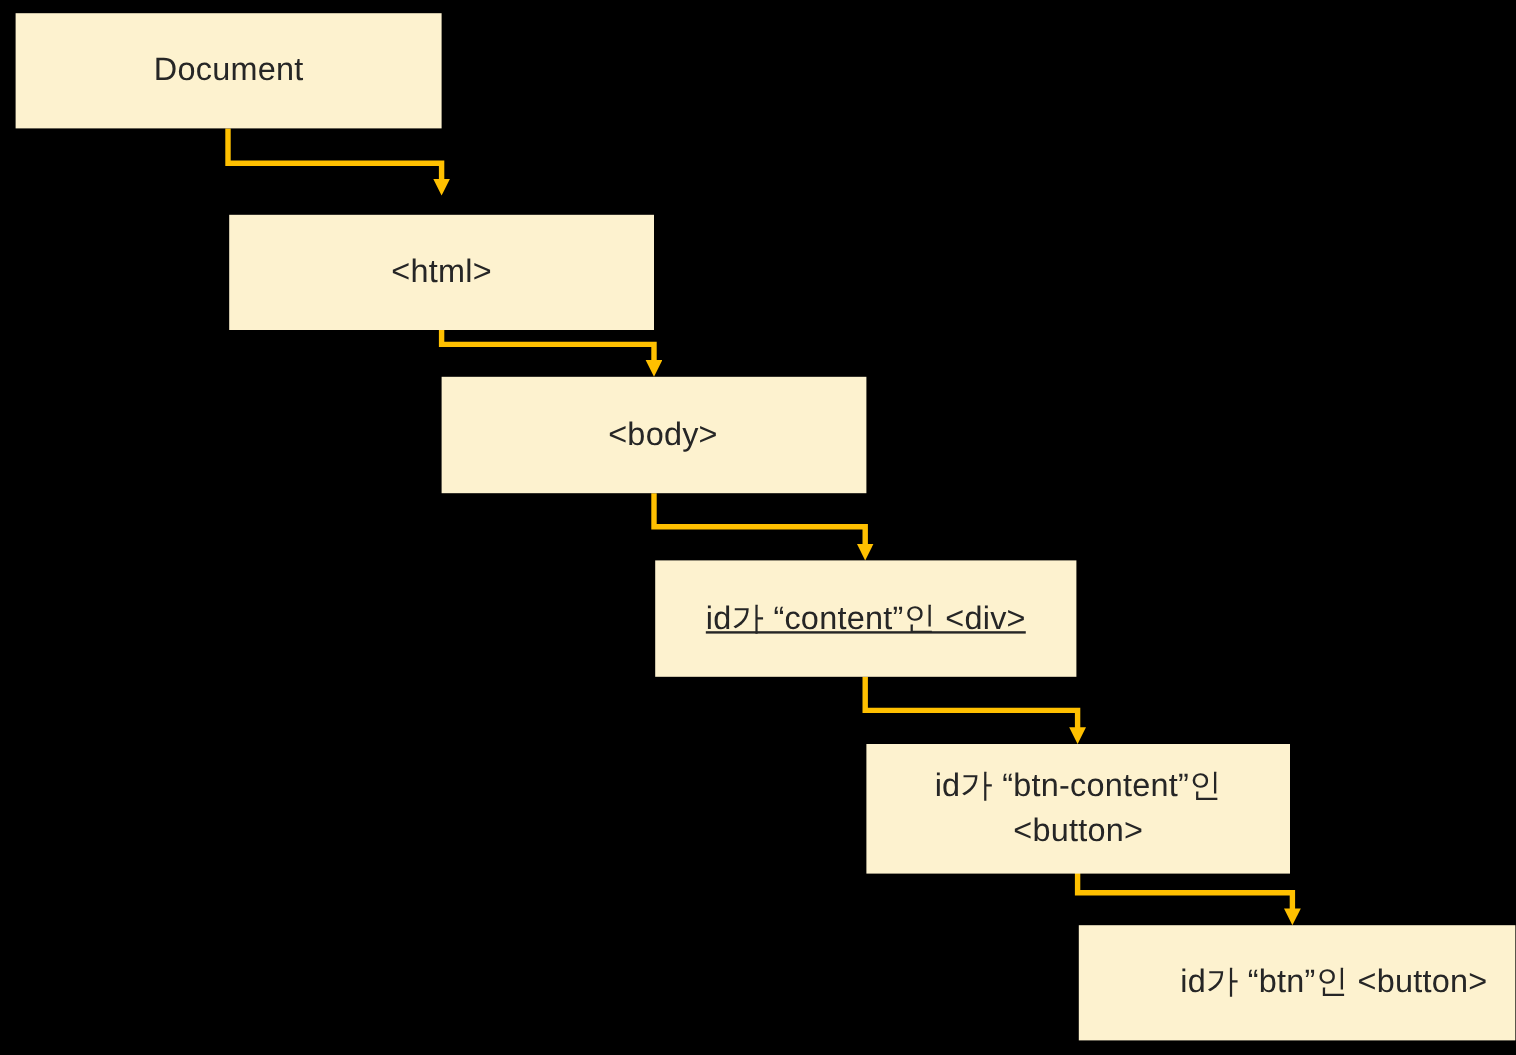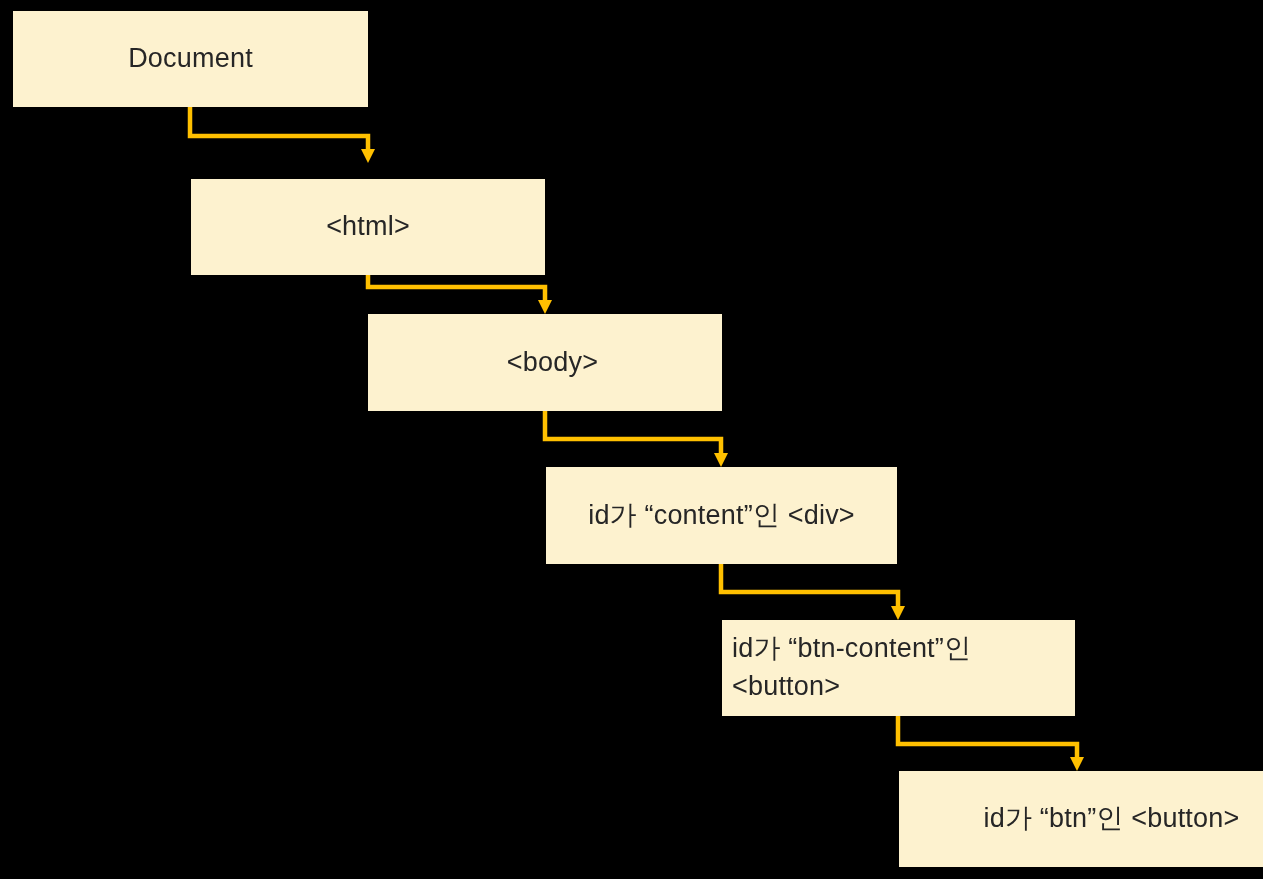--- a/index.html
+++ b/index.html
@@ -33,32 +33,32 @@
     fill: var(--arrow, #FFC000);
     stroke: none;
   }
   .node {
     position: absolute;
     background: var(--node-fill, #FDF2CF);
     color: var(--text, #262626);
     display: flex;
     align-items: center;
     justify-content: center;
-    text-align: left;
+    text-align: center;
     font-size: 27px;
     line-height: 1.4;
     letter-spacing: 0.2px;
     padding: 0 10px;
     box-sizing: border-box;
   }
   .node-1 { left: 13px;  top: 11px;  width: 355px; height: 96px; }
   .node-2 { left: 191px; top: 179px; width: 354px; height: 96px; }
   .node-3 { left: 368px; top: 314px; width: 354px; height: 97px; padding-left: 25px; }
-  .node-4 { left: 546px; top: 467px; width: 351px; height: 97px; }
-  .node-5 { left: 722px; top: 620px; width: 353px; height: 96px; }
+  .node-4 { left: 546px; top: 467px; width: 351px; height: 97px; text-decoration: underline; }
+  .node-5 { left: 722px; top: 620px; width: 353px; height: 108px; }
   .node-6 { left: 899px; top: 771px; width: 425px; height: 96px; }
 </style>
 </head>
 <body>
 
 <div class="canvas">
 
   <svg class="connector-svg" viewBox="0 0 1263 879" xmlns="http://www.w3.org/2000/svg">
     <defs>
       <marker id="arrowhead" markerWidth="16" markerHeight="16" refX="8" refY="7" orient="auto" markerUnits="userSpaceOnUse">

